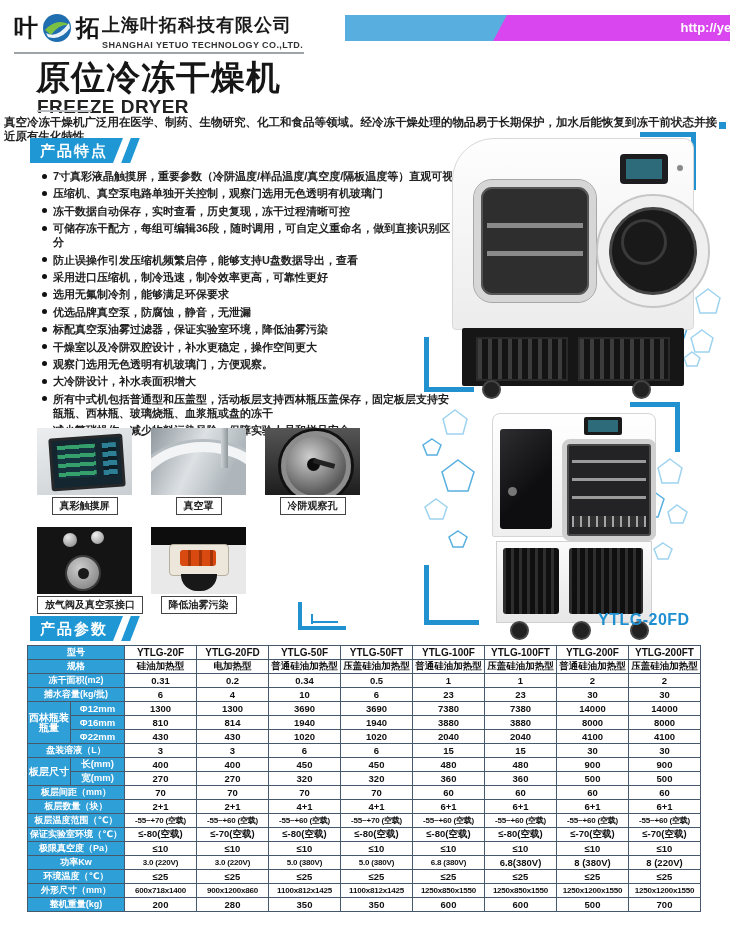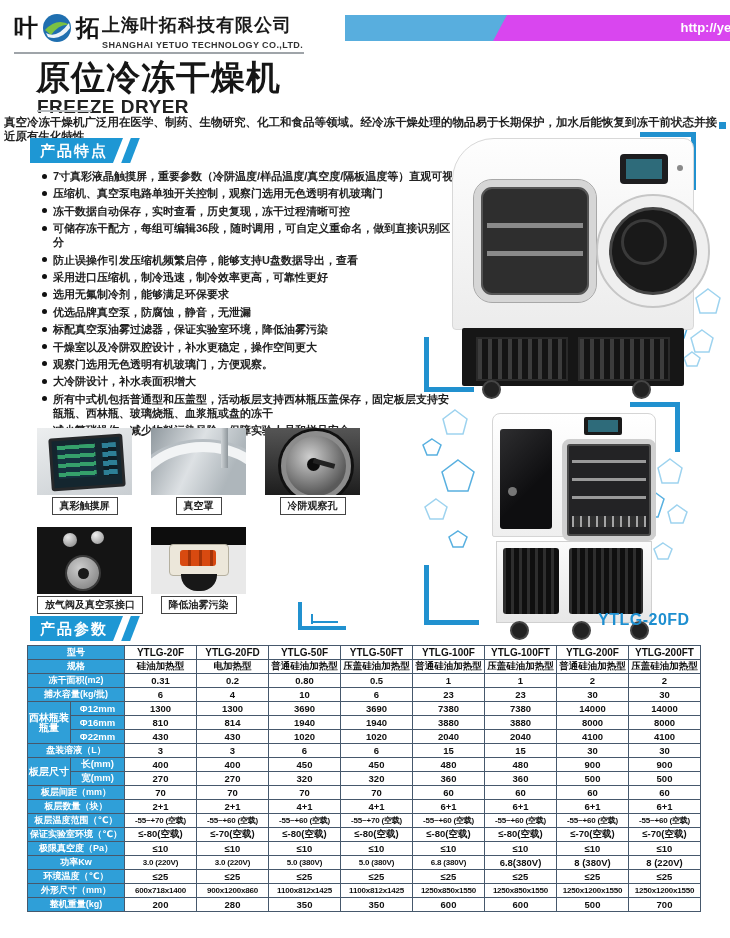--- a/index.html
+++ b/index.html
@@ -354,21 +354,21 @@
           <td class="">压盖硅油加热型</td>
           <td class="">普通硅油加热型</td>
           <td class="">压盖硅油加热型</td>
           <td class="">普通硅油加热型</td>
           <td class="">压盖硅油加热型</td>
         </tr>
         <tr>
           <th class="lbl" colspan="2">冻干面积(m2)</th>
           <td class="">0.31</td>
           <td class="">0.2</td>
-          <td class="">0.80</td>
+          <td class="">0.34</td>
           <td class="">0.5</td>
           <td class="">1</td>
           <td class="">1</td>
           <td class="">2</td>
           <td class="">2</td>
         </tr>
         <tr>
           <th class="lbl" colspan="2">捕水容量(kg/批)</th>
           <td class="">6</td>
           <td class="">4</td>

